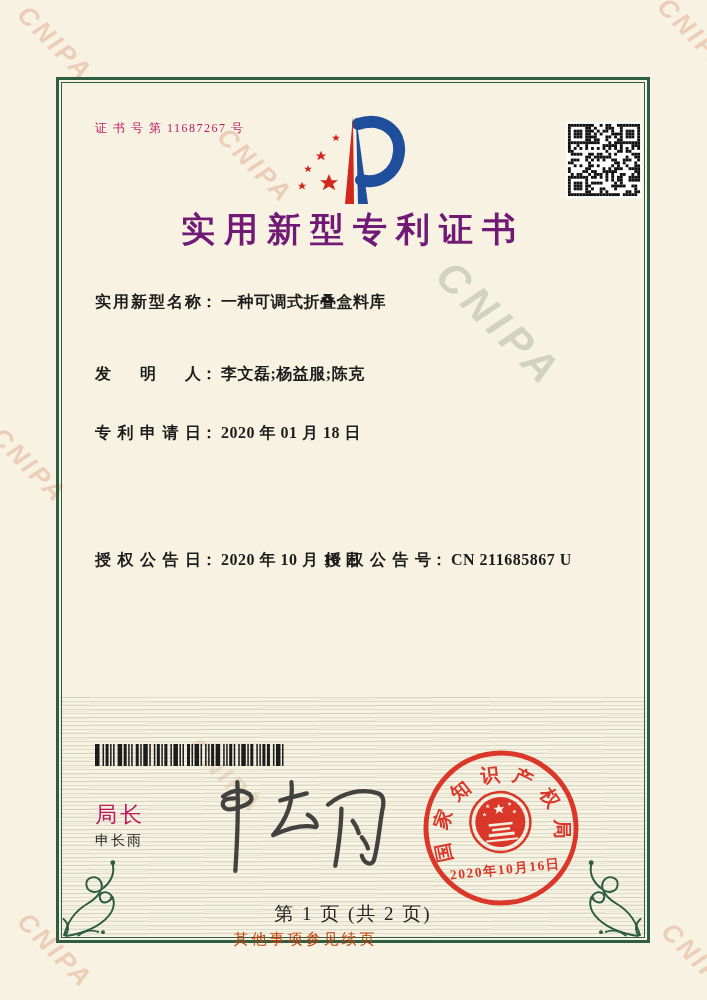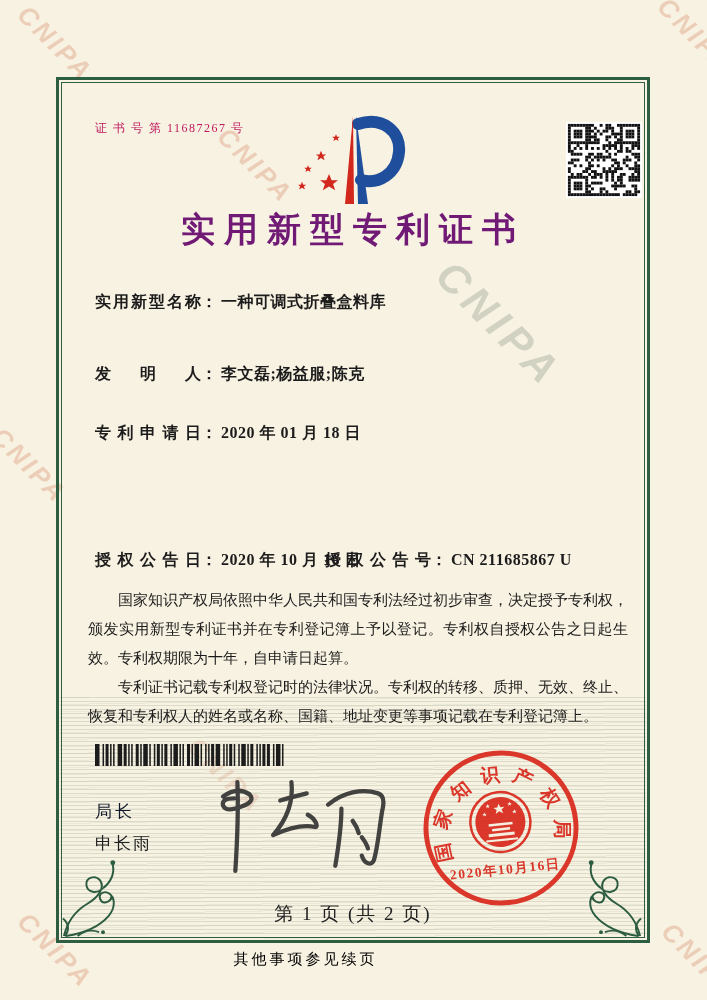--- a/index.html
+++ b/index.html
@@ -38,31 +38,31 @@
   .colon { display:inline-block; margin-right:4px; }
   .fvalue { letter-spacing:0.5px; }
   .field-inline { position:absolute; left:230px; top:0; white-space:nowrap; }
   
   .body-text { position:absolute; left:88px; top:586px; width:540px;
     font-size:15px; line-height:29px; text-align:justify; color:#1b1b1b; }
   .body-text p { margin:0; text-indent:2em; }
   
   .barcode { position:absolute; left:95px; top:744px; }
   .issuer-title { position:absolute; left:95px; top:800px; font-family:"Liberation Sans","DejaVu Sans",sans-serif;
-    font-size:17px; letter-spacing:3px; color:#0f172a; }
+    font-size:22px; letter-spacing:3px; color:#be185d; }
   .issuer-name { position:absolute; left:95px; top:832px; font-family:"Liberation Sans","DejaVu Sans",sans-serif;
-    font-size:17px; letter-spacing:2px; color:#222; }
+    font-size:14px; letter-spacing:2px; color:#222; }
   .signature { position:absolute; left:192px; top:776px; }
   .seal { position:absolute; left:421px; top:748px; transform:rotate(-6deg); }
   .flourish-bl { position:absolute; left:60px; top:850px; }
   .flourish-br { position:absolute; left:556px; top:850px; transform:scaleX(-1); }
   .page-indicator { position:absolute; left:56px; top:901px; width:594px; text-align:center;
     font-size:19px; letter-spacing:2px; color:#222; }
-  .footer-note { position:absolute; left:0; top:950px; width:611px; text-align:center;
-    font-size:15px; letter-spacing:3px; color:#000000; }
+  .footer-note { position:absolute; left:0; top:930px; width:611px; text-align:center;
+    font-size:15px; letter-spacing:3px; color:#c2410c; }
 </style>
 </head>
 <body>
 
 <div class="page">
 
   <div class="wm pink" style="left:8px;   top:28px;">CNIPA</div>
   <div class="wm pink" style="left:208px; top:150px;">CNIPA</div>
   <div class="wm pink" style="left:648px; top:20px;">CNIPA</div>
   <div class="wm pink" style="left:-18px; top:450px;">CNIPA</div>
@@ -432,24 +432,20 @@
   <div class="field-row" style="top:423px;">
     <span class="flabel">专利申请日</span><span class="colon">：</span><span class="fvalue">2020 年 01 月 18 日</span>
   </div>
   <div class="field-row" style="top:550px;">
     <span class="flabel">授权公告日</span><span class="colon">：</span><span class="fvalue">2020 年 10 月 16 日</span>
     <span class="field-inline">
       <span class="flabel">授权公告号</span><span class="colon">：</span><span class="fvalue">CN 211685867 U</span>
     </span>
   </div>
 
-  <div class="body-text">
-    <p>国家知识产权局依照中华人民共和国专利法经过初步审查，决定授予专利权，颁发实用新型专利证书并在专利登记簿上予以登记。专利权自授权公告之日起生效。专利权期限为十年，自申请日起算。</p>
-    <p>专利证书记载专利权登记时的法律状况。专利权的转移、质押、无效、终止、恢复和专利权人的姓名或名称、国籍、地址变更等事项记载在专利登记簿上。</p>
-  </div>
 
   <svg id="barcode" class="barcode" width="190" height="22" preserveAspectRatio="none" viewBox="0 0 126 22">
       <rect x="0" y="0" width="3" height="22" fill="#1c1c1c"></rect>
       <rect x="5" y="0" width="1" height="22" fill="#1c1c1c"></rect>
       <rect x="7" y="0" width="2" height="22" fill="#1c1c1c"></rect>
       <rect x="10" y="0" width="1" height="22" fill="#1c1c1c"></rect>
       <rect x="12" y="0" width="1" height="22" fill="#1c1c1c"></rect>
       <rect x="15" y="0" width="3" height="22" fill="#1c1c1c"></rect>
       <rect x="19" y="0" width="2" height="22" fill="#1c1c1c"></rect>
       <rect x="22" y="0" width="1" height="22" fill="#1c1c1c"></rect>

